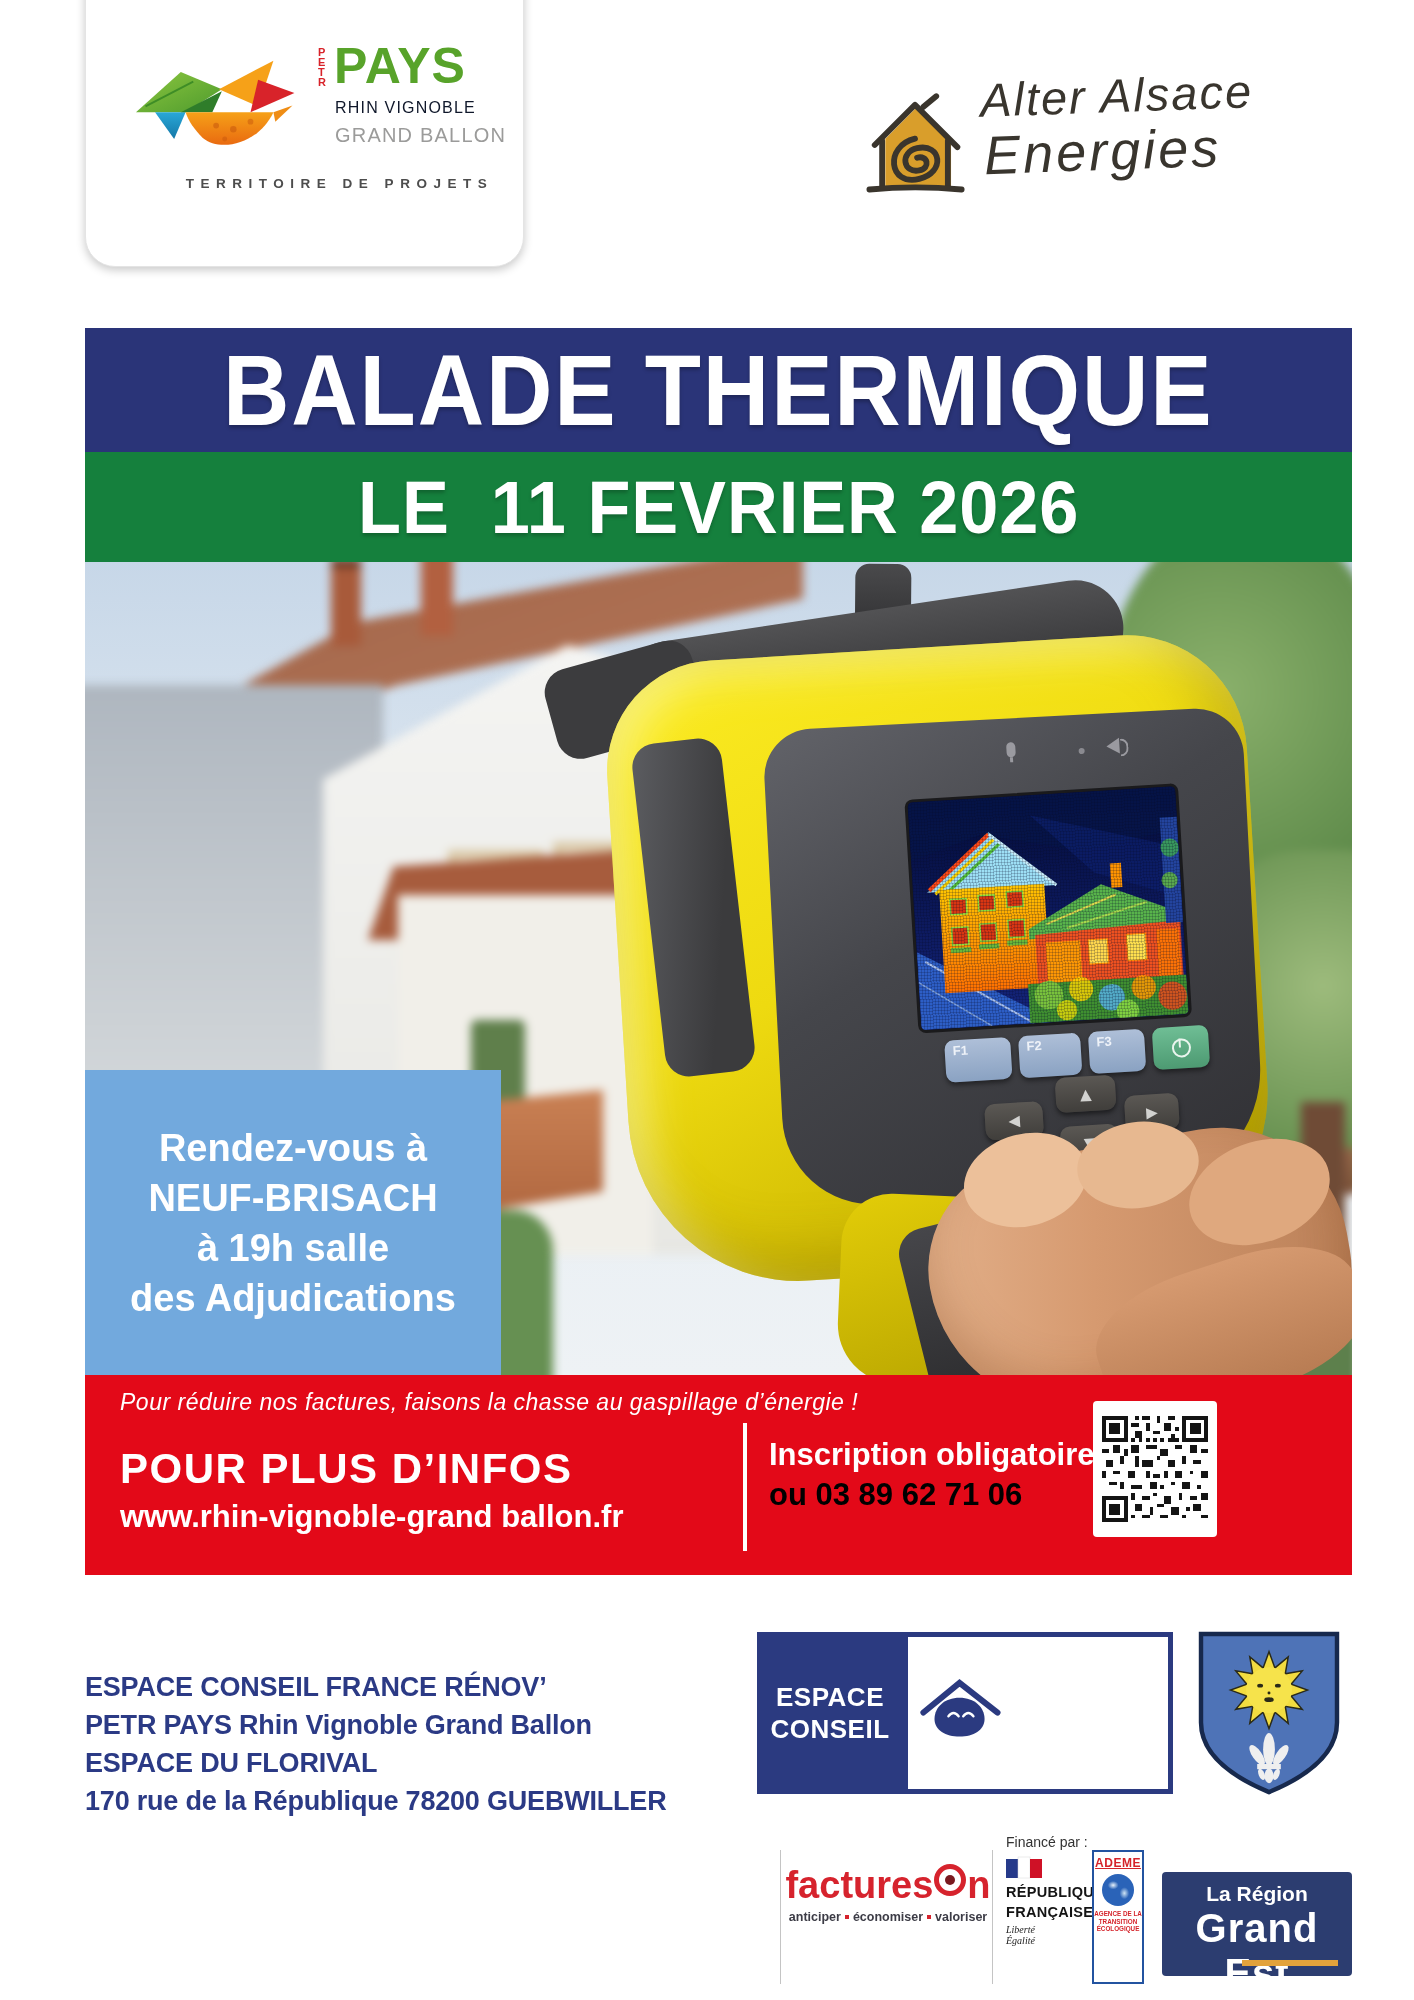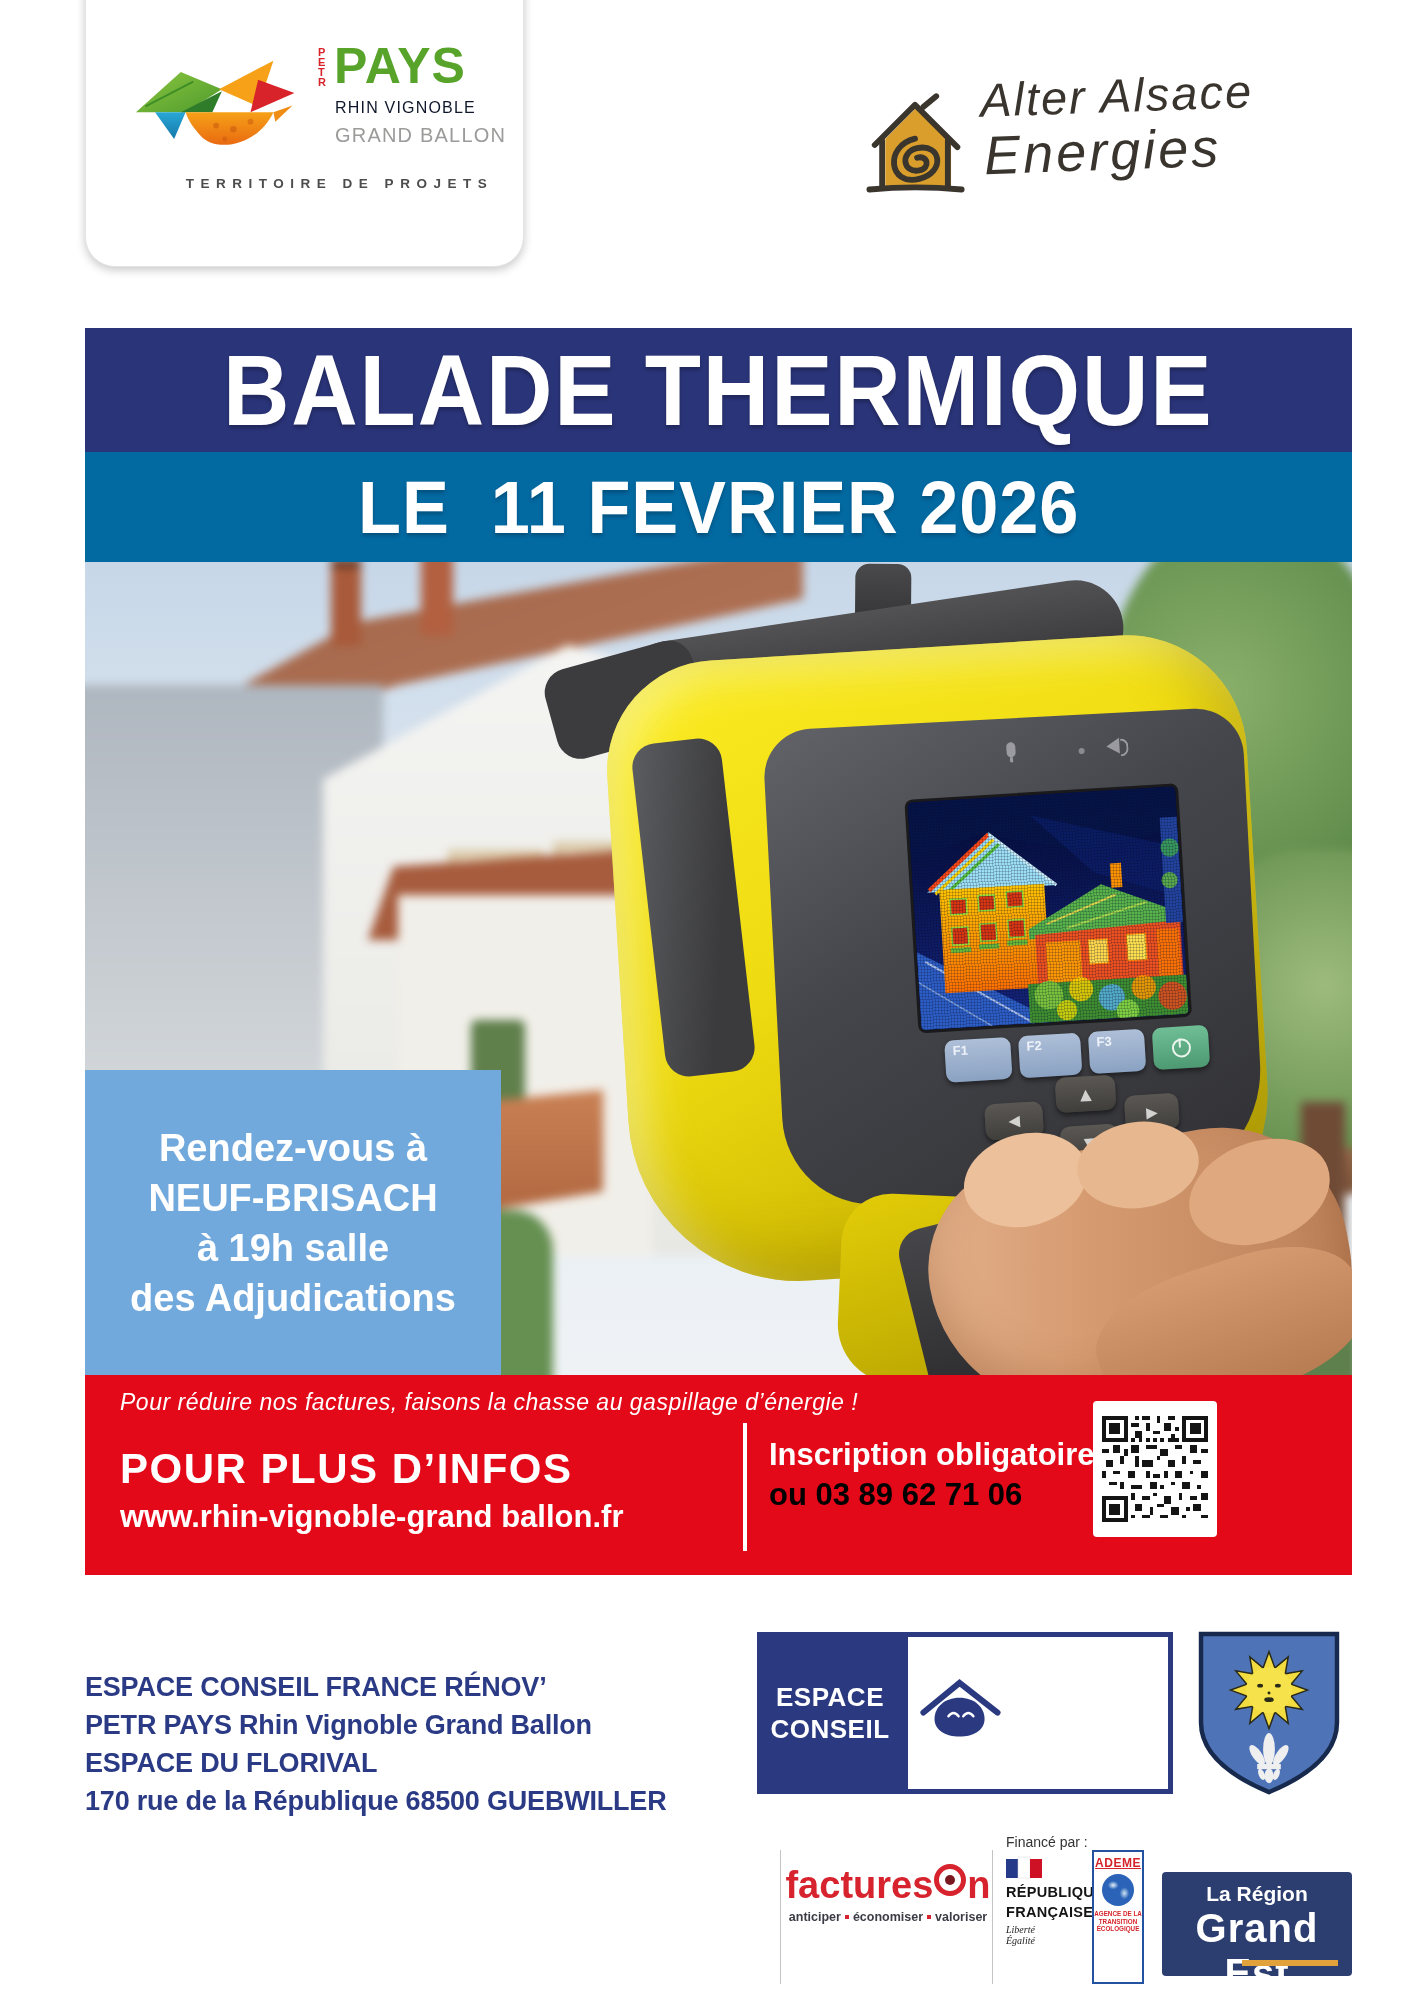--- a/index.html
+++ b/index.html
@@ -20,21 +20,21 @@
   .alter{left:862px;top:60px;width:460px;height:150px;}
   .alter-house{left:0;top:32px;width:106px;height:106px;}
   .alter-t1{left:118px;top:8px;font-size:47px;font-style:italic;color:#39352e;letter-spacing:2px;transform:rotate(-2deg);}
   .alter-t2{left:122px;top:60px;font-size:54px;font-style:italic;color:#39352e;letter-spacing:3px;transform:rotate(-2deg);}
 
   
   .banner1{left:85px;top:328px;width:1267px;height:124px;background:#2a3478;display:flex;
            align-items:center;justify-content:center;}
   .banner1 span{color:#fff;font-weight:700;font-size:100px;letter-spacing:2px;transform:scaleX(.92);
                 text-shadow:0 3px 4px rgba(0,0,0,.25);white-space:pre;}
-  .banner2{left:85px;top:452px;width:1267px;height:110px;background:#0369a1;display:flex;
+  .banner2{left:85px;top:452px;width:1267px;height:110px;background:#15803d;display:flex;
            align-items:center;justify-content:center;}
   .banner2 span{color:#fff;font-weight:700;font-size:74px;letter-spacing:1px;transform:scaleX(.95);
                 text-shadow:0 3px 4px rgba(0,0,0,.22);white-space:pre;}
 
   
   .photo{left:85px;top:562px;width:1267px;height:813px;overflow:hidden;
          background:linear-gradient(180deg,#c7d7e8 0%,#e4ecf3 45%,#eef2f5 100%);}
   .bg{position:absolute;inset:-12px;filter:blur(5px);}
   .h1wall{left:-30px;top:135px;width:340px;height:560px;background:linear-gradient(180deg,#aeb6bf,#ccd1d5 60%,#dfe2e4);}
   .h1side{left:250px;top:95px;width:470px;height:610px;background:linear-gradient(180deg,#f4f4f2,#e7e7e3);
@@ -465,21 +465,21 @@
             <rect x="27" y="27" width="2" height="1"></rect>
         </g>
       </svg>
     </div>
   </div>
 
   <div class="ab addr">
     <div>ESPACE CONSEIL FRANCE RÉNOV’</div>
     <div>PETR PAYS Rhin Vignoble Grand Ballon</div>
     <div>ESPACE DU FLORIVAL</div>
-    <div>170 rue de la République 68500 GUEBWILLER</div>
+    <div>170 rue de la République 78200 GUEBWILLER</div>
   </div>
 
   <div class="ab lockup-navy">
     <div>ESPACE</div>
     <div>CONSEIL</div>
   </div>
   <div class="ab lockup-white">
     <svg class="ab fr-house" viewBox="0 0 95 85">
       <path d="M8,42 L47,10 L88,42" fill="none" stroke="#2b3a80" stroke-width="6.5" stroke-linecap="round"></path>
       <path d="M47,26 c-16,0 -27,10 -27,23 c0,12 12,19 27,19 c15,0 27,-7 27,-19 c0,-13 -11,-23 -27,-23 z" fill="#2b3a80"></path>

